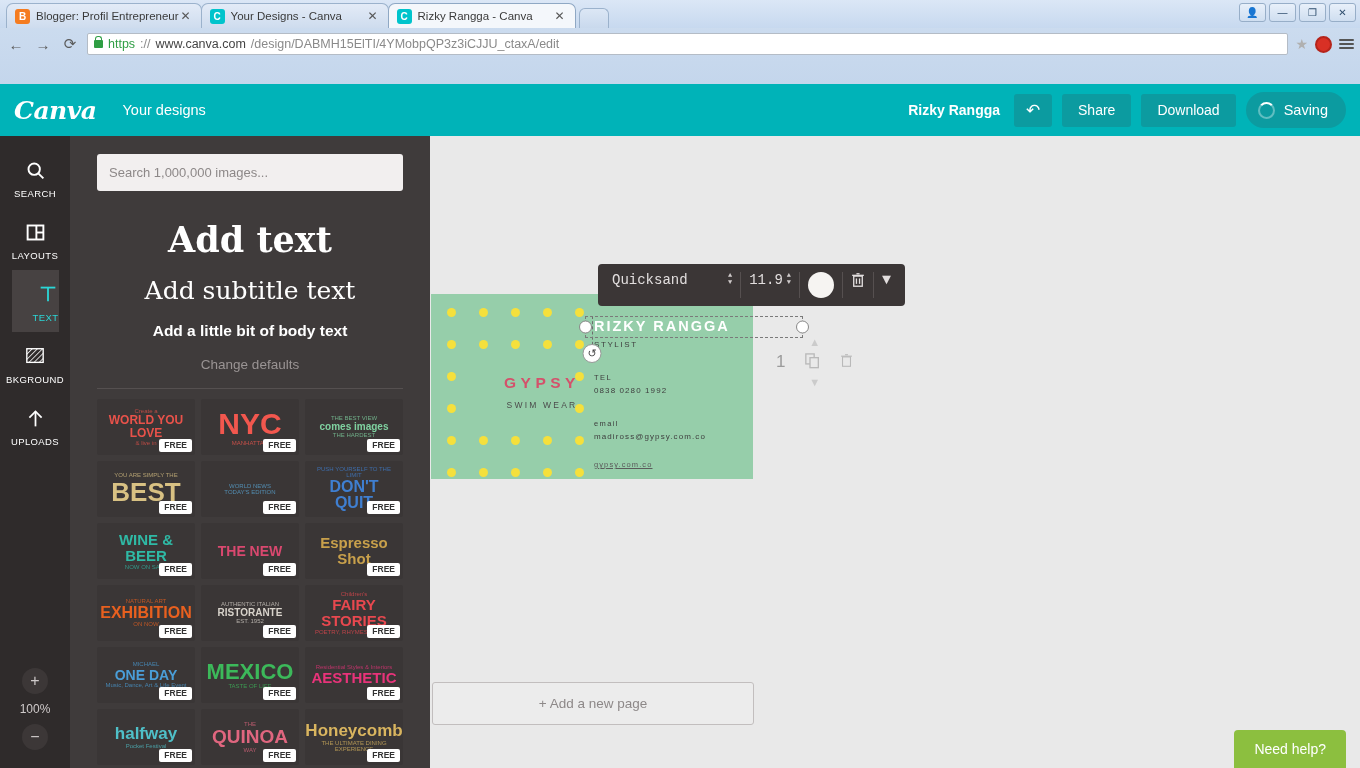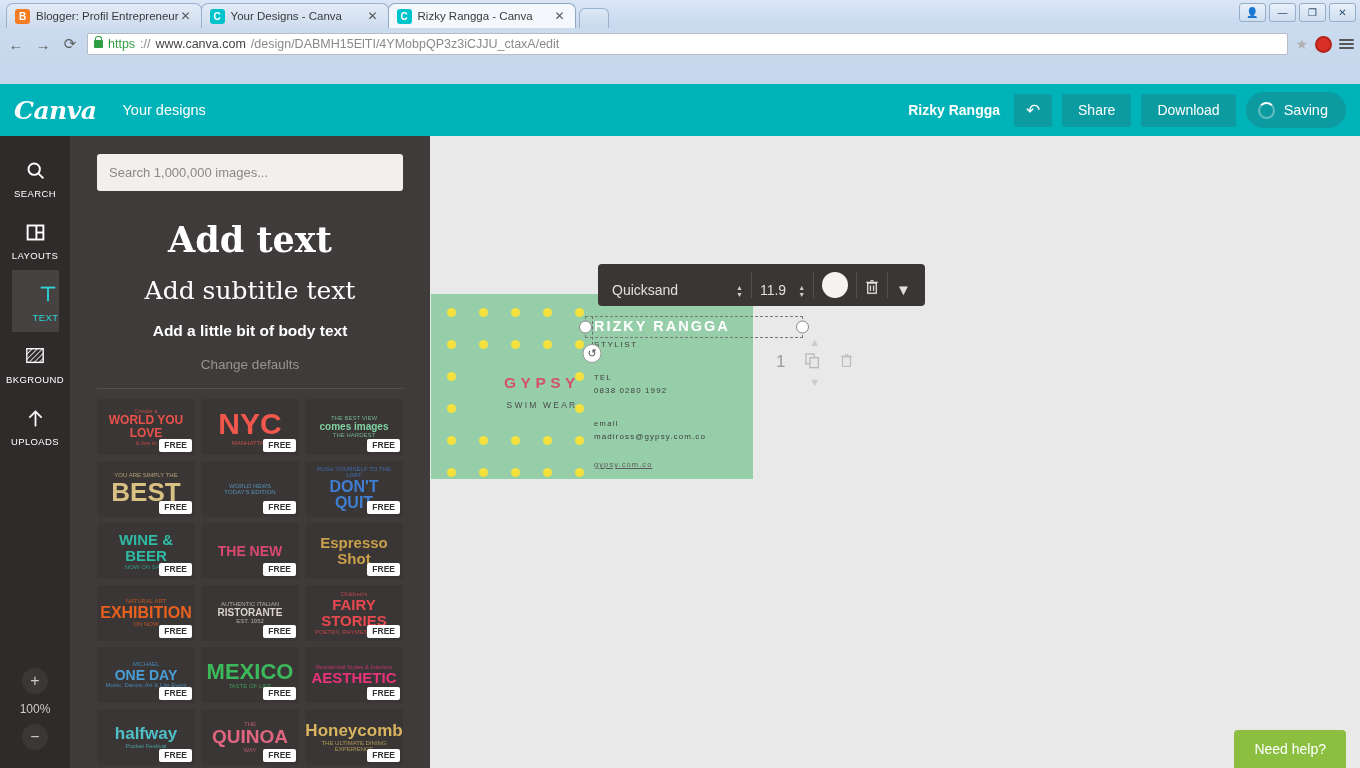--- a/index.html
+++ b/index.html
@@ -119,22 +119,22 @@
     padding: 4px; line-height: 1.05; }
   .free { position: absolute; right: 3px; bottom: 3px; background: #fff; color: #333;
     font-size: 8.5px; font-weight: bold; padding: 2px 5px; border-radius: 2px; }
   .t-l1 { font-size: 6px; opacity: .75; }
   .t-big { font-weight: bold; }
 
   
   .canvas { flex: 1; background: #e9e9e9; position: relative; }
   .design-toolbar { position: absolute; left: 168px; top: 128px; height: 42px; background: #3b3636;
     border-radius: 4px; display: flex; align-items: center; padding: 0 6px; z-index: 30; }
-  .dt-sec { display: flex; align-items: flex-end; height: 26px; padding: 0 8px;
-    border-right: 1px solid #565050; gap: 12px; }
+  .dt-sec { display: flex; align-items: flex-start; height: 26px; padding: 0 8px;
+    border-right: 1px solid #565050; gap: 4px; font-family: Liberation Mono, monospace; }
   .dt-sec:last-child { border-right: none; }
   .dt-text { color: #e2dede; font-size: 14px; }
   .stepper { display: flex; flex-direction: column; gap: 1px; color: #cfcaca; font-size: 7px; line-height: 6px; }
   .colorwell { width: 26px; height: 26px; border-radius: 50%; background: #f6f4f2; }
   .dt-icon { color: #e2dede; font-size: 15px; }
 
   .page-wrap { position: absolute; left: 1px; top: 158px; }
   .card { width: 322px; height: 185px; background: #96ceaa; position: relative; overflow: hidden; }
   .dots { position: absolute; inset: 0; }
   .dot { position: absolute; width: 9px; height: 9px; border-radius: 50%; background: #f5e03c; }
@@ -547,18 +547,19 @@
               <svg width="13" height="15" viewBox="0 0 18 20" fill="none" stroke="currentColor" stroke-width="1.5">
                   <rect x="3.5" y="5" width="11" height="13"></rect>
                   <line x1="1.5" y1="4" x2="16.5" y2="4"></line>
                   <line x1="7" y1="2" x2="11" y2="2"></line>
                 </svg>
             </span>
           </div>
           <span class="pc-arrow">▼</span>
         </div>
 
+        <div class="addpage">+ Add a new page</div>
       </div>
 
       <div class="needhelp">Need help?</div>
     </div>
   </div>
 </div>
 
 </body></html>

